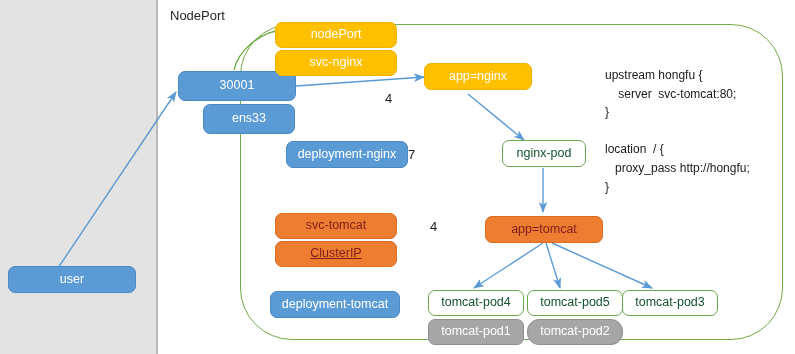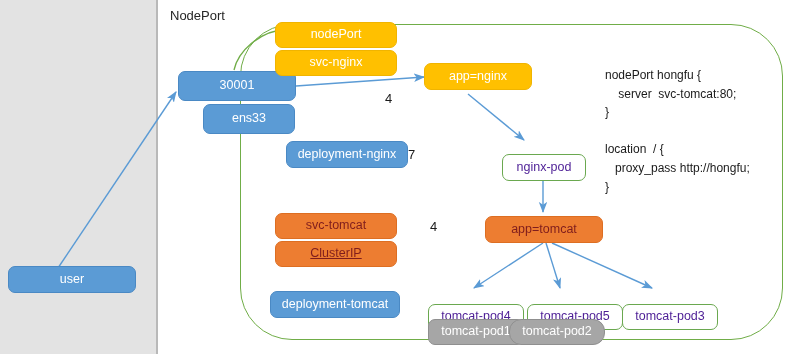--- a/index.html
+++ b/index.html
@@ -63,22 +63,21 @@
     color: #7f1d1d;
   }
   .gray-node {
     background: #a6a6a6;
     border: 1px solid #8f8f8f;
     color: #ffffff;
   }
   .white-green {
     background: #ffffff;
     border: 1.3px solid #6aa84f;
-    color: #4c1d95;
-    margin-top: 14px;
+    color: #14532d;
   }
   .plain-label {
     position: absolute;
     font-size: 12.5px;
     color: #262626;
     white-space: nowrap;
   }
   .cluster-box {
     position: absolute;
     border: 1.4px solid #70ad47;
@@ -185,29 +184,29 @@
   <div class="node white-green" style="left:527px; top:290px; width:96px; height:26px;">
     <span>tomcat-pod5</span>
   </div>
   <div class="node white-green" style="left:622px; top:290px; width:96px; height:26px;">
     <span>tomcat-pod3</span>
   </div>
 
   <div class="node gray-node" style="left:428px; top:319px; width:96px; height:26px;">
     <span>tomcat-pod1</span>
   </div>
-  <div class="node gray-node" style="left:509px; top:319px; width:96px; height:26px;border-radius:12px;">
+  <div class="node gray-node" style="left:527px; top:319px; width:96px; height:26px;border-radius:12px;">
     <span>tomcat-pod2</span>
   </div>
 
   <div class="num-label" style="left:385px; top:91px;">4</div>
   <div class="num-label" style="left:408px; top:147px;">7</div>
   <div class="num-label" style="left:430px; top:219px;">4</div>
 
-  <div class="code-block" style="left:605px; top:66px;">nodePort hongfu {
+  <div class="code-block" style="left:605px; top:66px;">upstream hongfu {
     server  svc-tomcat:80;
 }
 
 location  / {
    proxy_pass http://hongfu;
 }</div>
 
 </div>
 
 </body></html>

